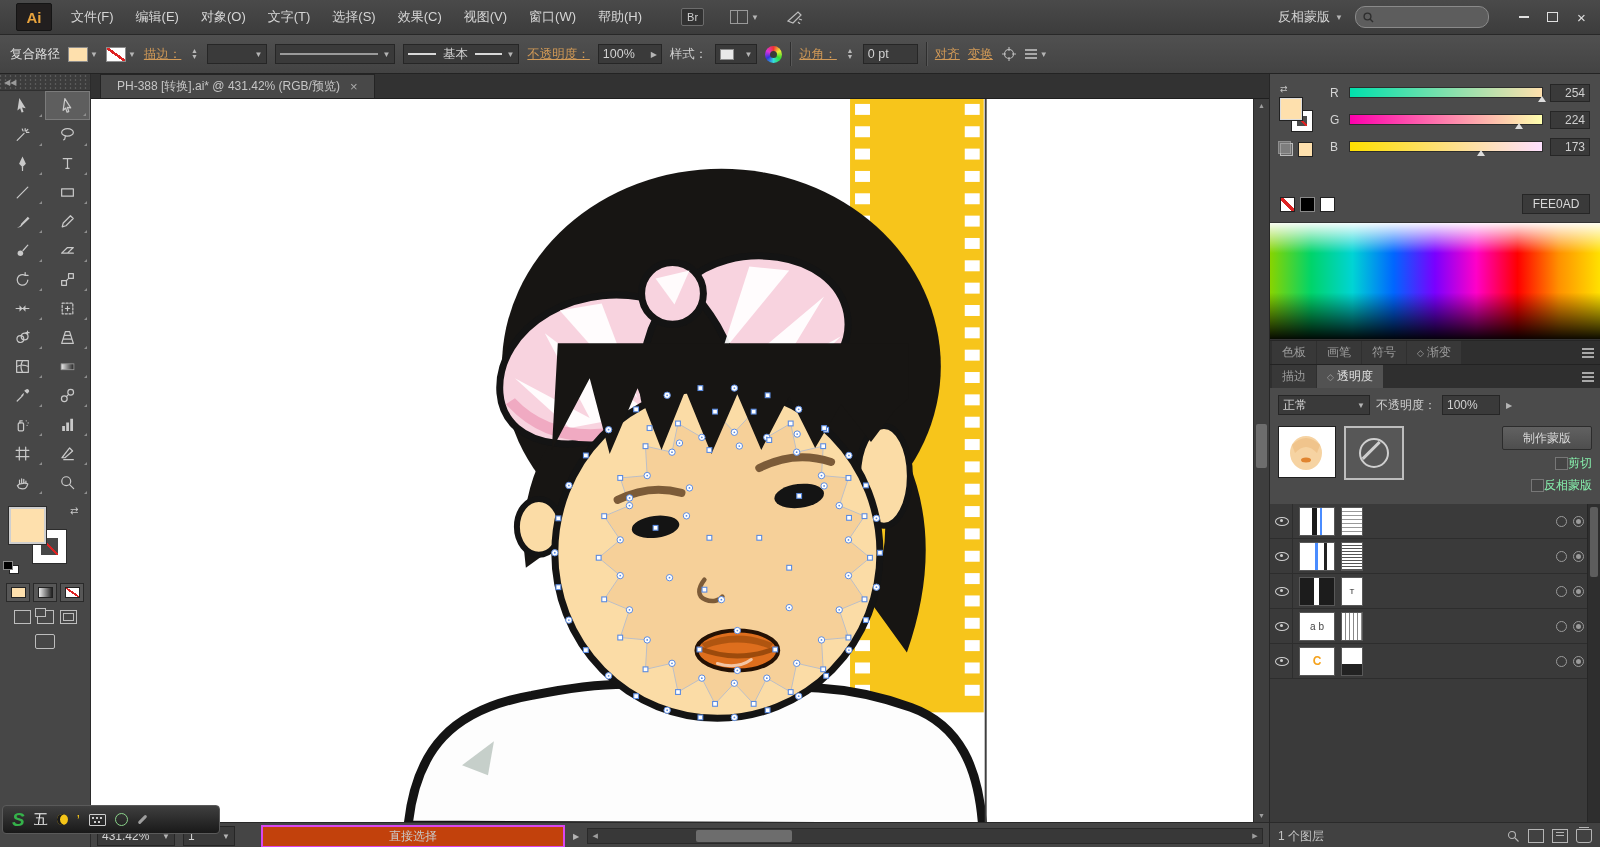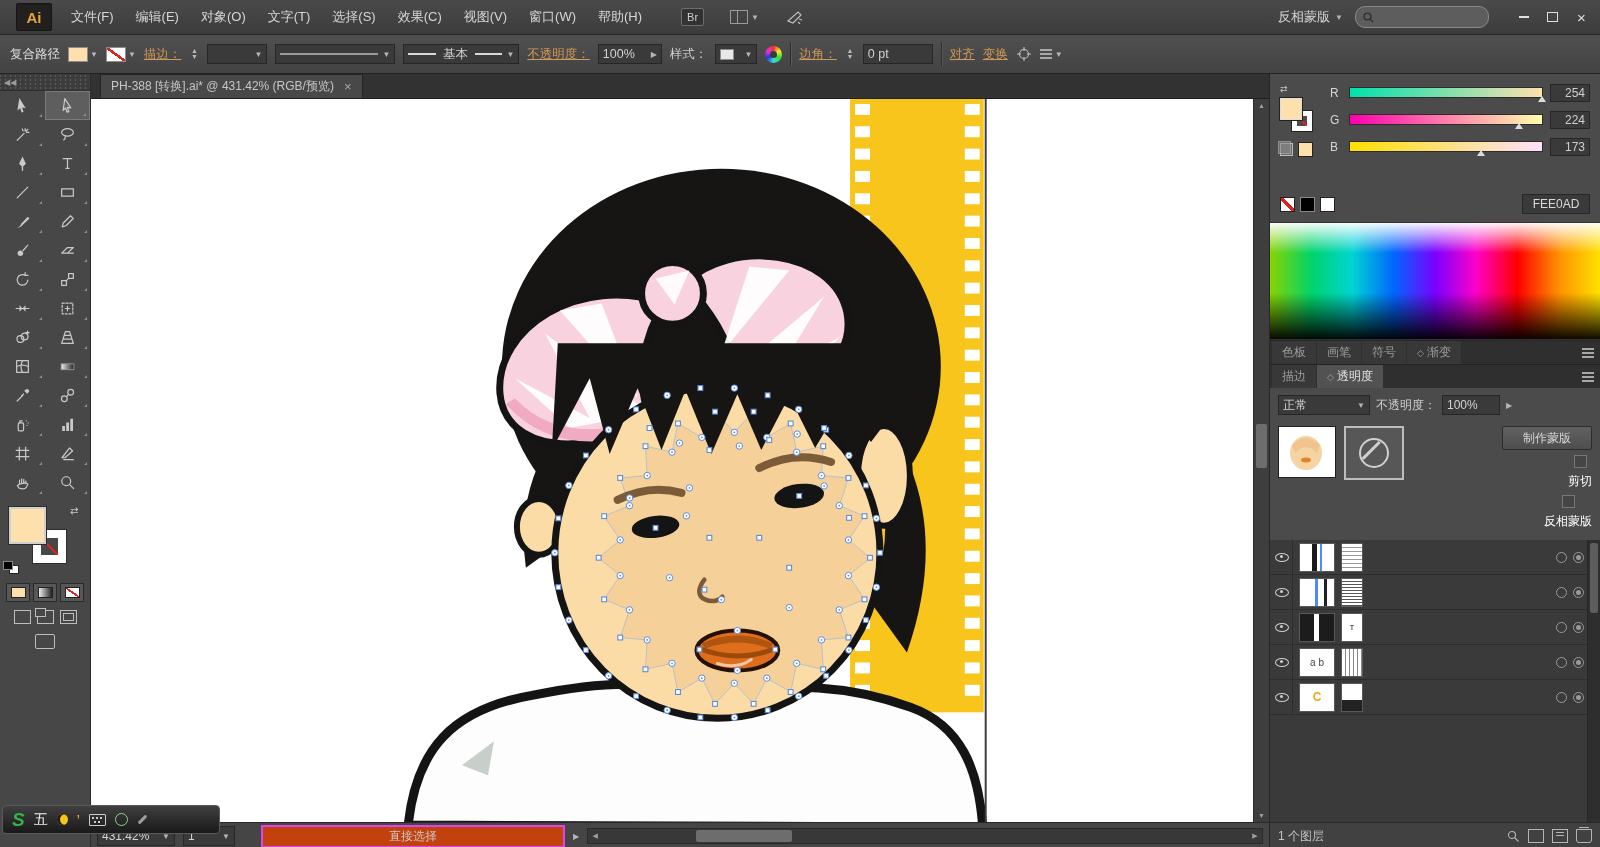--- a/index.html
+++ b/index.html
@@ -75,21 +75,21 @@
   .draw-modes{display:flex;justify-content:center;gap:6px;margin-top:8px;}
   .dmode{width:15px;height:12px;border:1px solid #bdbdbd;position:relative;}
   .dmode.in:before{content:"";position:absolute;inset:2px;border:1px solid #bdbdbd;}
   .dmode.behind:before{content:"";position:absolute;left:-3px;top:-3px;width:9px;height:7px;border:1px solid #bdbdbd;background:#474747;}
   .screen-mode{display:flex;justify-content:center;margin-top:10px;}
   .smode{width:18px;height:13px;border:1px solid #bdbdbd;border-radius:2px;}
   
   .centercol{flex:1;display:flex;flex-direction:column;min-width:0;}
   .tabbar{height:24px;background:#323232;border-bottom:1px solid #1f1f1f;display:flex;align-items:stretch;}
   .doc-tab{margin-left:9px;background:#484848;border:1px solid #242424;border-bottom:none;color:#c6c6c6;
-           font-size:12px;display:flex;align-items:center;gap:10px;padding:0 10px;}
+           font-size:12px;display:flex;align-items:center;gap:10px;padding:0 16px;}
   .doc-tab .close{color:#aaa;font-size:13px;}
   .viewport{flex:1;display:flex;position:relative;min-height:0;}
   .canvas{flex:1;position:relative;background:#fff;overflow:hidden;}
   .canvas svg{position:absolute;inset:0;width:100%;height:100%;}
   .vscroll{width:15px;background:#3e3e3e;border-left:1px solid #2a2a2a;position:relative;flex:none;}
   .vscroll .arr{position:absolute;left:0;right:0;height:13px;display:flex;align-items:center;justify-content:center;font-size:7px;color:#9e9e9e;}
   .vscroll .arr.up{top:0;} .vscroll .arr.dn{bottom:0;}
   .vscroll .thumb{position:absolute;left:2px;right:2px;top:45%;height:44px;background:#6d6d6d;border-radius:2px;}
   .statusbar{height:26px;background:#454545;border-top:1px solid #292929;display:flex;align-items:center;gap:8px;
              padding:0 6px;font-size:12px;color:#c9c9c9;}
@@ -137,21 +137,21 @@
      linear-gradient(to right,#88d400,#00d46a,#00d4d4,#0066ff,#7a00ff,#ff00c8,#ff0000,#ff9100,#ffe100);}
   .transp-body{background:#4b4b4b;padding:7px 8px;display:flex;align-items:center;gap:6px;}
   .mask-body{background:#4b4b4b;padding:4px 8px 10px;display:flex;gap:8px;align-items:flex-start;}
   .mthumb{width:56px;height:50px;background:#fff;border:1px solid #1f1f1f;position:relative;flex:none;}
   .mthumb.dark{background:#575757;border:2px solid #bdbdbd;display:flex;align-items:center;justify-content:center;}
   .noslash{width:26px;height:26px;border:2.5px solid #cfcfcf;border-radius:50%;position:relative;}
   .noslash:before{content:"";position:absolute;left:-2px;top:9px;width:24px;height:2.5px;background:#cfcfcf;transform:rotate(-45deg);}
   .mask-right{margin-left:auto;display:flex;flex-direction:column;gap:5px;align-items:flex-end;}
   .mask-btn{width:88px;height:22px;background:linear-gradient(#616161,#4e4e4e);border:1px solid #2c2c2c;color:#d8d8d8;
             display:flex;align-items:center;justify-content:center;border-radius:2px;}
-  .chk-row{display:flex;align-items:center;gap:5px;color:#ffffff;flex-direction:column;}
+  .chk-row{display:flex;align-items:center;color:#86efac;}
   .chk{width:11px;height:11px;border:1px solid #777;background:#454545;display:inline-block;}
   .layers-list{flex:1;background:#3a3a3a;position:relative;overflow:hidden;min-height:0;}
   .lrow{height:34px;border-bottom:1px solid #2d2d2d;display:flex;align-items:center;gap:6px;padding:0 16px 0 2px;}
   .eye{width:20px;display:flex;justify-content:center;color:#cfcfcf;border-right:1px solid #2d2d2d;align-self:stretch;align-items:center;}
   .eye-ic{width:12px;height:7px;border:1px solid #cfcfcf;border-radius:50%;position:relative;}
   .eye-ic:before{content:"";position:absolute;left:3.5px;top:1px;width:3px;height:3px;border-radius:50%;background:#cfcfcf;}
   .lthumb{width:34px;height:27px;background:#fff;border:1px solid #585858;position:relative;overflow:hidden;flex:none;
           display:flex;align-items:center;justify-content:center;font-size:9px;color:#333;}
   .lthumb.small{width:20px;}
   .circ{width:9px;height:9px;border:1px solid #9a9a9a;border-radius:50%;flex:none;}
@@ -285,21 +285,21 @@
       <span class="swatch" style="width:14px;height:11px;background:#e8e8e8;"></span>
       <span class="caret">▼</span>
     </span>
   <span class="recolor"></span>
   <span class="cb-sep"></span>
   <span class="link-label">边角：</span>
   <span class="spinner">
       <span>▲</span>
       <span>▼</span>
     </span>
-  <span class="combo" style="width:70px;">
+  <span class="combo" style="width:55px;">
       <span>0 pt</span>
     </span>
   <span class="cb-sep"></span>
   <span class="link-label">对齐</span>
   <span class="link-label">变换</span>
   <svg width="16" height="16" viewBox="0 0 16 16">
       <circle cx="8" cy="8" r="4.5" fill="none" stroke="#bdbdbd" stroke-width="1.1"></circle>
       <path d="M8 1v4M8 11v4M1 8h4M11 8h4" stroke="#bdbdbd" stroke-width="1.1"></path>
     </svg>
   <span class="mini-ic">

